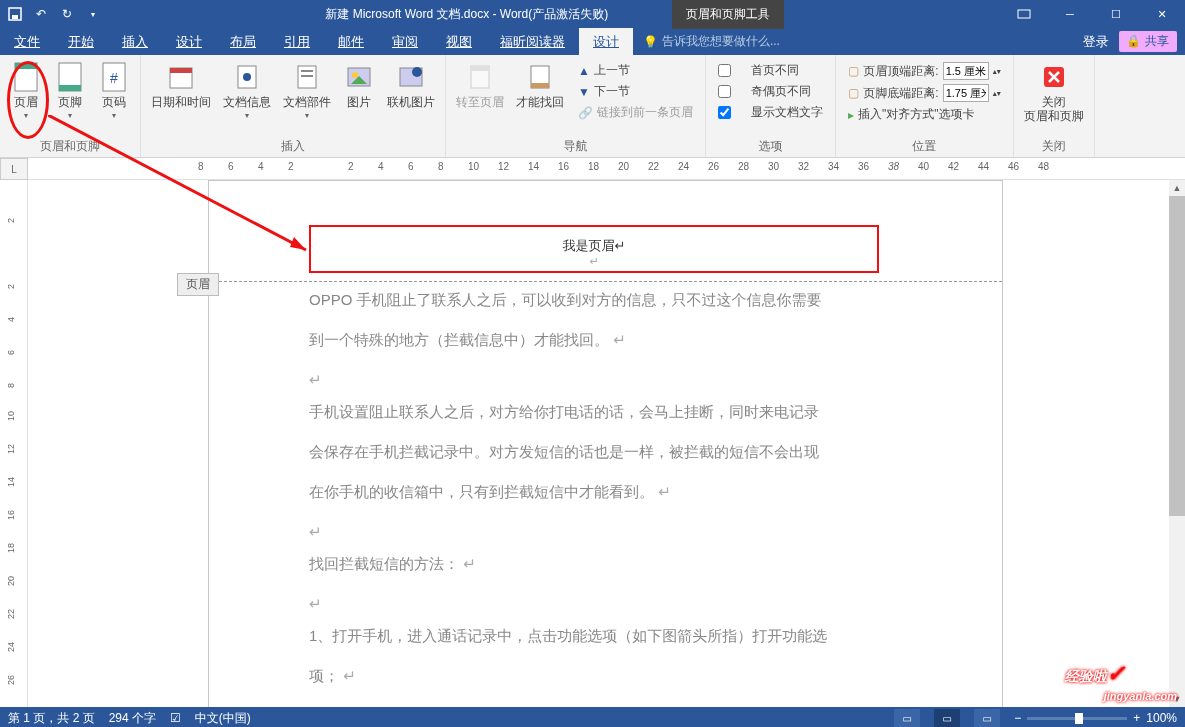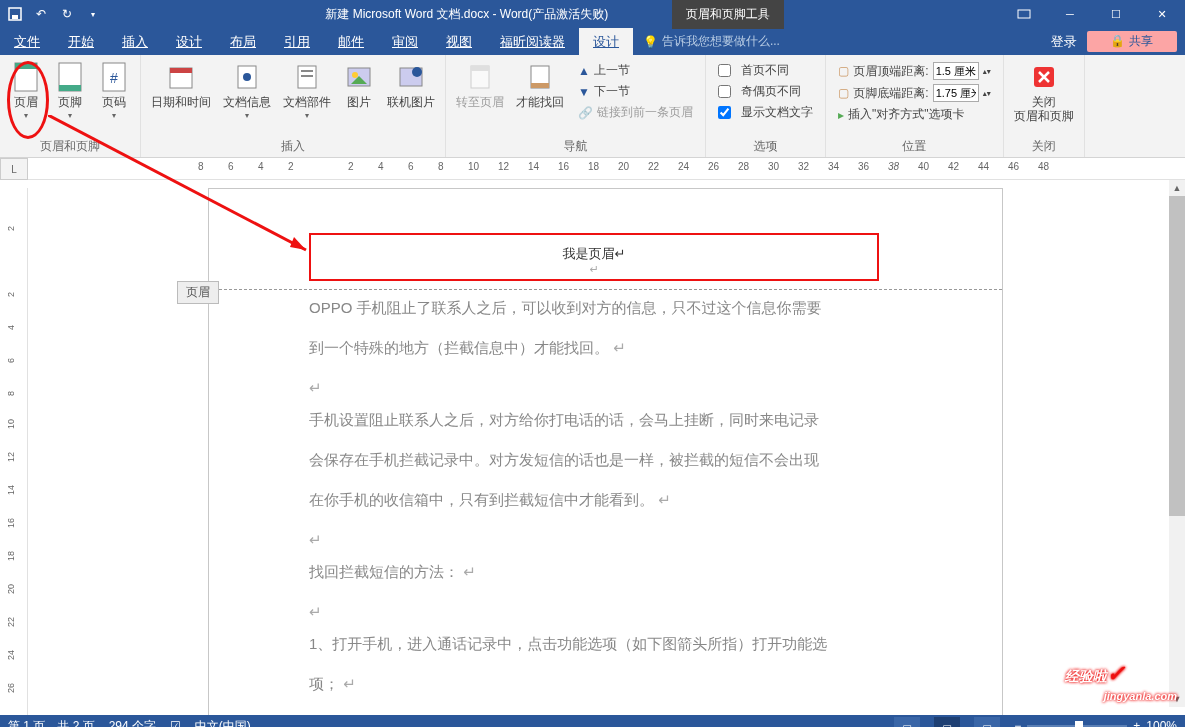--- a/index.html
+++ b/index.html
@@ -13,46 +13,46 @@
 .titlebar .ctx-tab { background:#444; height:100%; display:flex; align-items:center; padding:0 14px; margin-left:30px; }
 .titlebar .winbtns { display:flex; }
 .titlebar .winbtns span { width:46px; height:28px; display:flex; align-items:center; justify-content:center; cursor:pointer; font-size:11px; }
 
 
 .tabs { height:27px; background:#2b579a; display:flex; align-items:stretch; color:#fff; font-size:13px; }
 .tabs .tab { padding:0 14px; display:flex; align-items:center; cursor:pointer;text-decoration:underline; }
 .tabs .tab.active { background:#f3f3f3; color:#2b579a; }
 .tabs .tell { flex:1; display:flex; align-items:center; color:#b8cce4; font-size:12px; padding-left:10px; gap:4px; }
 .tabs .right { display:flex; align-items:center; gap:10px; padding-right:8px; }
-.tabs .share { background:#fca5a5; color:#2b579a; padding:2px 24px; border-radius:2px; font-size:12px; }
+.tabs .share { background:#f0abfc; color:#2b579a; padding:2px 8px; border-radius:2px; font-size:12px; }
 
 
 .ribbon { height:103px; background:#f3f3f3; border-bottom:1px solid #d4d4d4; display:flex; font-size:12px; color:#444; position:relative; }
 .group { display:flex; flex-direction:column; border-right:1px solid #e1e1e1; padding:4px 6px 2px; }
 .group .grow { flex:1; display:flex; align-items:flex-start; gap:4px; }
 .group .glabel { text-align:center; color:#666; font-size:12px; padding-top:2px; }
 .bigbtn { display:flex; flex-direction:column; align-items:center; gap:2px; padding:2px 4px; cursor:pointer; min-width:36px; }
 .bigbtn .ico { width:32px; height:32px; display:flex; align-items:center; justify-content:center; }
 .bigbtn .lbl { font-size:12px; line-height:14px; text-align:center; white-space:nowrap; }
 .bigbtn .caret { font-size:8px; color:#666; }
 .smallrow { display:flex; flex-direction:column; gap:2px; padding:2px 4px; }
 .smallbtn { display:flex; align-items:center; gap:4px; font-size:12px; cursor:pointer; white-space:nowrap; padding:1px 2px; }
-.chk { display:flex; align-items:center; gap:10px; font-size:12px; padding:1px 2px; }
+.chk { display:flex; align-items:center; gap:20px; font-size:12px; padding:1px 2px; }
 .chk input { width:13px; height:13px; }
 .posrow { display:flex; align-items:center; gap:4px; font-size:12px; padding:1px 2px; }
 .posrow input { width:46px; height:18px; border:1px solid #ababab; font-size:11px; padding:0 2px; }
 
 
 .rulerbar { height:22px; background:#fff; display:flex; }
 .rulerbar .corner { width:28px; border:1px solid #ccc; background:#f3f3f3; display:flex; align-items:center; justify-content:center; font-size:10px; color:#666; }
 .rulerbar .hruler { flex:1; background:#fff; position:relative; overflow:hidden; border-bottom:1px solid #e1e1e1; }
 .tick { position:absolute; top:3px; font-size:10px; color:#666; }
 
 
-.docarea { height:527px; display:flex; background:#c4b5fd;margin-top:8px; }
+.docarea { height:527px; display:flex; background:#c4b5fd; }
 .vruler { width:28px; background:#fff; position:relative; border-right:1px solid #e1e1e1; }
 .vtick { position:absolute; left:6px; font-size:9px; color:#666; transform:rotate(-90deg); transform-origin:left top; }
 .canvas { flex:1; background:#fff; position:relative; overflow:hidden; }
 
 .page { position:absolute; left:180px; top:0; width:795px; height:640px; background:#fff; border:1px solid #c7c7c7; }
 .header-box { position:absolute; left:100px; top:44px; width:570px; height:48px; border:2px solid #e11; }
 .header-text { text-align:center; font-size:13px; color:#333; padding-top:10px; }
 .header-rule { position:absolute; left:0; top:100px; width:100%; border-top:1px dashed #999; }
 .header-tag { position:absolute; left:-32px; top:92px; background:#eee; border:1px solid #bbb; padding:2px 8px; font-size:12px; color:#555; }
 .body-text { position:absolute; left:100px; top:102px; width:580px; font-size:15px; color:#888; line-height:34px; }

